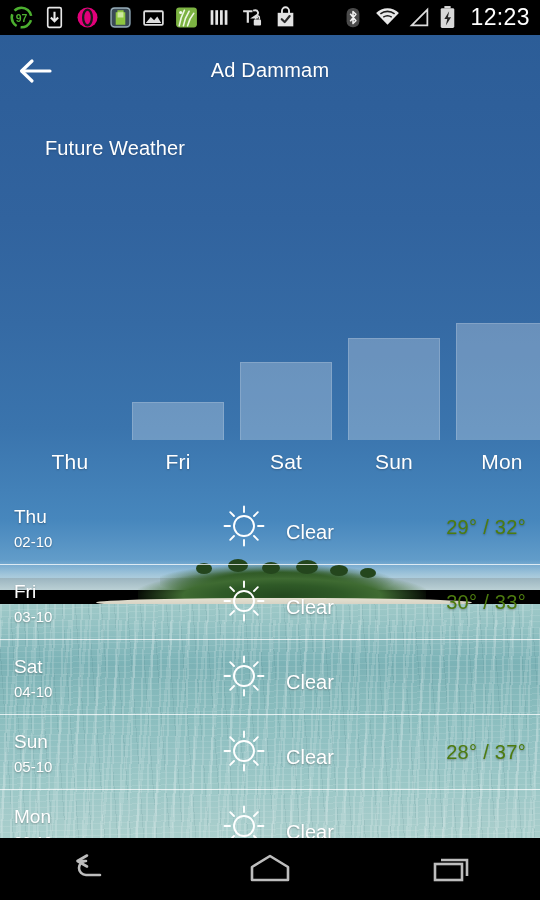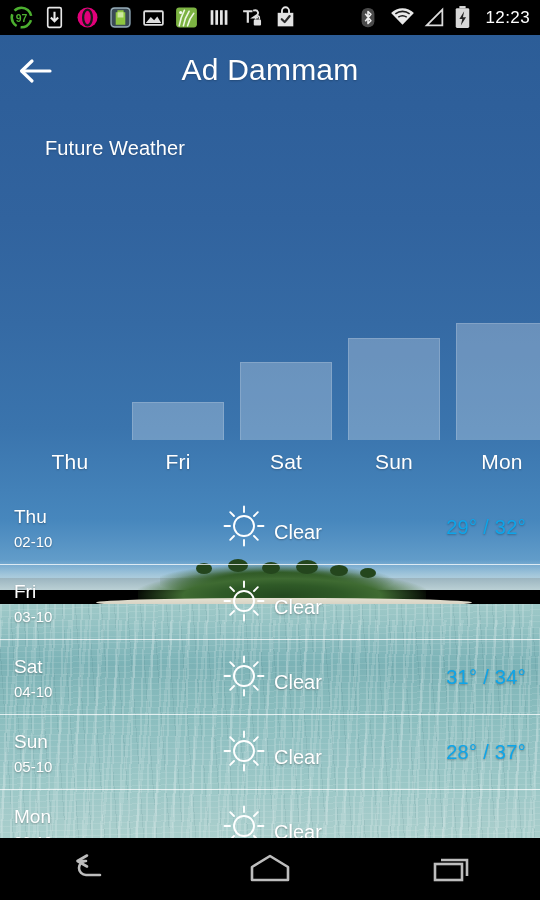--- a/index.html
+++ b/index.html
@@ -95,36 +95,36 @@
   
   #statusbar {
     position:absolute; left:0; top:0; width:540px; height:35px;
     background:#000; z-index:40;
     display:flex; align-items:center;
   }
   .sb-left { display:flex; align-items:center; gap:8px; padding-left:9px; }
   .sb-right { margin-left:auto; display:flex; align-items:center; gap:7px; padding-right:10px; }
   .sb-ico { width:25px; height:25px; position:relative; display:inline-block; flex:0 0 auto; }
   .sb-clock {
-    color:#fff; font-size:17px; letter-spacing:.4px; line-height:25px;
+    color:#fff; font-size:23px; letter-spacing:.4px; line-height:25px;
     font-family:"Liberation Sans", sans-serif;
   }
 
   
   #actionbar {
     position:absolute; left:0; top:35px; width:540px; height:70px; z-index:20;
   }
   #back-btn {
     position:absolute; left:12px; top:16px; width:46px; height:40px;
     display:flex; align-items:center; justify-content:center;
   }
   #ab-title {
     position:absolute; left:0; top:0; width:540px; height:70px;
     display:flex; align-items:center; justify-content:center;
-    color:#ffffff; font-size:30px; letter-spacing:.2px;
+    color:#ffffff; font-size:20px; letter-spacing:.2px;
     text-shadow:0 1px 2px rgba(0,0,0,.22);
   }
 
   
   #chart-section { position:absolute; left:16px; top:105px; width:540px; height:385px; z-index:15; }
   #chart-title {
     position:absolute; left:29px; top:32px;
     color:#fff; font-size:20px; letter-spacing:.1px;
     text-shadow:0 1px 2px rgba(0,0,0,.2);
   }
@@ -162,30 +162,30 @@
     color:#fff; font-size:19px; line-height:26px;
     text-shadow:0 1px 2px rgba(0,0,0,.3);
   }
   .row-date {
     position:absolute; left:14px; top:40px;
     color:#fff; font-size:15px; line-height:24px;
     text-shadow:0 1px 2px rgba(0,0,0,.3);
   }
   .row-cond {
     position:absolute; left:222px; top:0; height:75px;
-    display:flex; align-items:center; gap:8px;
+    display:flex; align-items:center; gap:20px;
   }
   .cond-text {
     color:#fff; font-size:20px; margin-top:9px;
     text-shadow:0 1px 2px rgba(0,0,0,.3);
   }
   .row-temp {
     position:absolute; right:14px; top:0; height:75px;
     display:flex; align-items:center;
-    color:#0ea5e9; font-size:20px; letter-spacing:.3px;
+    color:#4d7c0f; font-size:20px; letter-spacing:.3px;
     text-shadow:0 1px 2px rgba(0,0,0,.3);
   }
 
   
   #navbar {
     position:absolute; left:0; bottom:0; width:540px; height:62px;
     background:#000; z-index:45;
     display:flex; align-items:center;
   }
   .nav-btn { flex:1; display:flex; align-items:center; justify-content:center; height:62px; }
@@ -390,41 +390,41 @@
         <path d="M2.5 22 H8"></path>
                 <path d="M36 22 H41.5"></path>
         <path d="M8.2 8.2 L12 12"></path>
                 <path d="M32 32 L35.8 35.8"></path>
         <path d="M35.8 8.2 L32 12"></path>
                 <path d="M12 32 L8.2 35.8"></path>
       </g>
     </svg></span>
           <span class="cond-text">Clear</span>
         </div>
+        <div class="row-temp">30° / 33°</div>
       </div>
       <div class="row">
         <div class="row-day">Sat</div>
         <div class="row-date">04-10</div>
         <div class="row-cond">
           <span><svg width="44" height="44" viewBox="0 0 44 44">
       <circle cx="22" cy="22" r="10" fill="none" stroke="#ffffff" stroke-width="1.9"></circle>
       <g stroke="#ffffff" stroke-width="1.9" stroke-linecap="round">
         <path d="M22 2.5 V8"></path>
                 <path d="M22 36 V41.5"></path>
         <path d="M2.5 22 H8"></path>
                 <path d="M36 22 H41.5"></path>
         <path d="M8.2 8.2 L12 12"></path>
                 <path d="M32 32 L35.8 35.8"></path>
         <path d="M35.8 8.2 L32 12"></path>
                 <path d="M12 32 L8.2 35.8"></path>
       </g>
     </svg></span>
           <span class="cond-text">Clear</span>
         </div>
-        <div class="row-temp">31° / 34°</div>
       </div>
       <div class="row">
         <div class="row-day">Sun</div>
         <div class="row-date">05-10</div>
         <div class="row-cond">
           <span><svg width="44" height="44" viewBox="0 0 44 44">
       <circle cx="22" cy="22" r="10" fill="none" stroke="#ffffff" stroke-width="1.9"></circle>
       <g stroke="#ffffff" stroke-width="1.9" stroke-linecap="round">
         <path d="M22 2.5 V8"></path>
                 <path d="M22 36 V41.5"></path>

